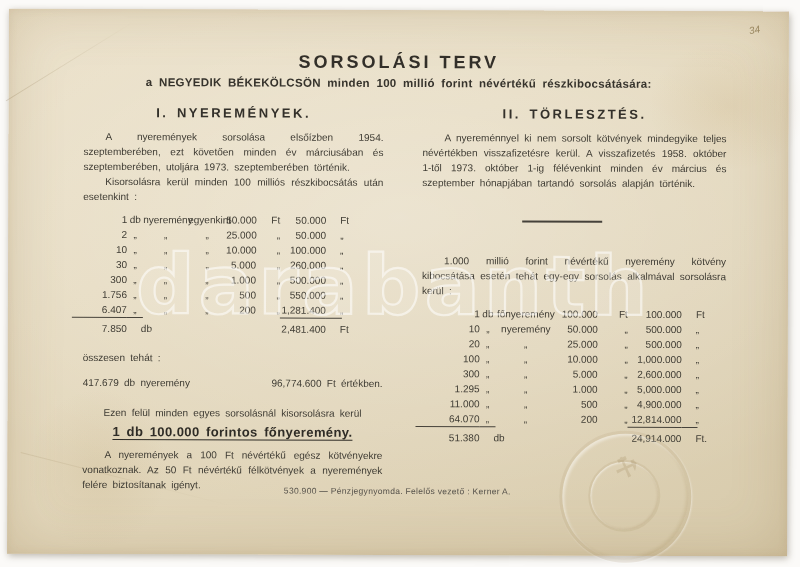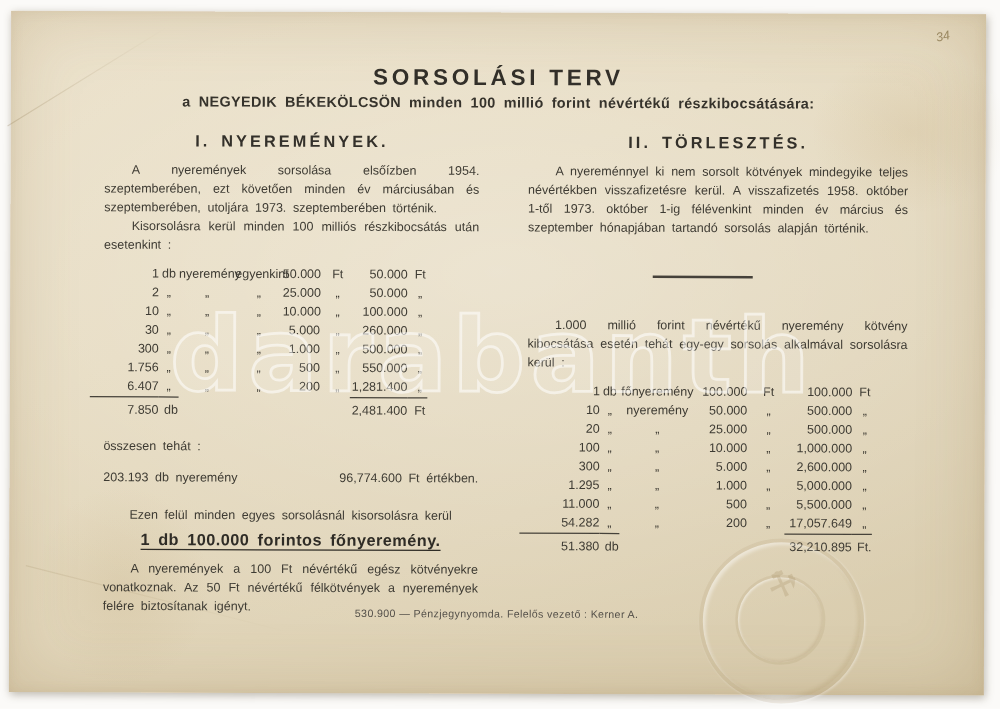--- a/index.html
+++ b/index.html
@@ -37,21 +37,21 @@
   .para.indent{text-indent:22px;}
   .para + .para{margin-top:0;}
 
   .tbl,.sumrow{display:grid;line-height:15px;}
   .tbl-left,.sumrow-left{grid-template-columns:55px 16px 45px 38px 30px 24px 46px 16px;margin-left:-11px;width:270px;}
   .tbl-right,.sumrow-right{grid-template-columns:64px 16px 60px 42px 30px 54px 16px;margin-left:-6px;width:282px;}
   .tbl{margin-top:8px;}
   .cell{white-space:nowrap;}
   .ra{text-align:right;}
   .ce{text-align:center;}
-  .le{text-align:center;padding-left:4px;}
+  .le{text-align:right;padding-left:14px;}
   .tbl-left .cell:nth-last-child(8),.tbl-left .cell:nth-last-child(7),
   .tbl-left .cell:nth-last-child(2),.tbl-left .cell:nth-last-child(1),
   .tbl-right .cell:nth-last-child(7),.tbl-right .cell:nth-last-child(6),
   .tbl-right .cell:nth-last-child(2),.tbl-right .cell:nth-last-child(1){border-bottom:1.2px solid #46423a;}
   .sumrow{margin-top:3px;}
 
   .osszesen{margin-top:14px;}
   .osszesen-line2{display:flex;justify-content:space-between;margin-top:10px;}
   .extra-line{text-align:center;margin-top:15px;}
   .highlight-wrap{text-align:center;margin-top:4px;}
@@ -169,21 +169,21 @@
           <div class="cell"></div>
           <div class="cell"></div>
           <div class="cell"></div>
         <div class="cell ra">2,481.400</div>
         <div class="cell le">Ft</div>
       </div>
 
       <div class="osszesen">
         <div>összesen tehát :</div>
         <div class="osszesen-line2">
-          <span>203.193 db nyeremény</span>
+          <span>417.679 db nyeremény</span>
           <span>96,774.600 Ft értékben.</span>
         </div>
       </div>
 
       <div class="extra-line">Ezen felül minden egyes sorsolásnál kisorsolásra kerül</div>
       <div class="highlight-wrap">
         <span class="highlight">1 db 100.000 forintos főnyeremény.</span>
       </div>
       <p class="para indent" style="margin-top:7px;">A nyeremények a 100 Ft névértékű egész kötvényekre vonatkoznak. Az 50 Ft névértékű félkötvények a nyeremények felére biztosítanak igényt.</p>
     </div>
@@ -244,38 +244,38 @@
           <div class="cell ra">1.000</div>
           <div class="cell le">„</div>
           <div class="cell ra">5,000.000</div>
           <div class="cell le">„</div>
 
           <div class="cell ra">11.000</div>
           <div class="cell ce">„</div>
           <div class="cell ce">„</div>
           <div class="cell ra">500</div>
           <div class="cell le">„</div>
-          <div class="cell ra">5,500.000</div>
-          <div class="cell le">„</div>
-
-          <div class="cell ra">54.282</div>
+          <div class="cell ra">4,900.000</div>
+          <div class="cell le">„</div>
+
+          <div class="cell ra">64.070</div>
           <div class="cell ce">„</div>
           <div class="cell ce">„</div>
           <div class="cell ra">200</div>
           <div class="cell le">„</div>
-          <div class="cell ra">17,057.649</div>
+          <div class="cell ra">12,814.000</div>
           <div class="cell le">„</div>
         </div>
       <div class="sumrow sumrow-right">
         <div class="cell ra">51.380</div>
         <div class="cell le">db</div>
         <div class="cell"></div>
           <div class="cell"></div>
           <div class="cell"></div>
-        <div class="cell ra">32,210.895</div>
+        <div class="cell ra">24,914.000</div>
         <div class="cell le">Ft.</div>
       </div>
     </div>
 
     <div class="footer">530.900 — Pénzjegynyomda. Felelős vezető : Kerner A.</div>
 
     <div class="seal">
       <div class="seal-inner"></div>
       <div class="seal-glyph">⚒</div>
     </div>

